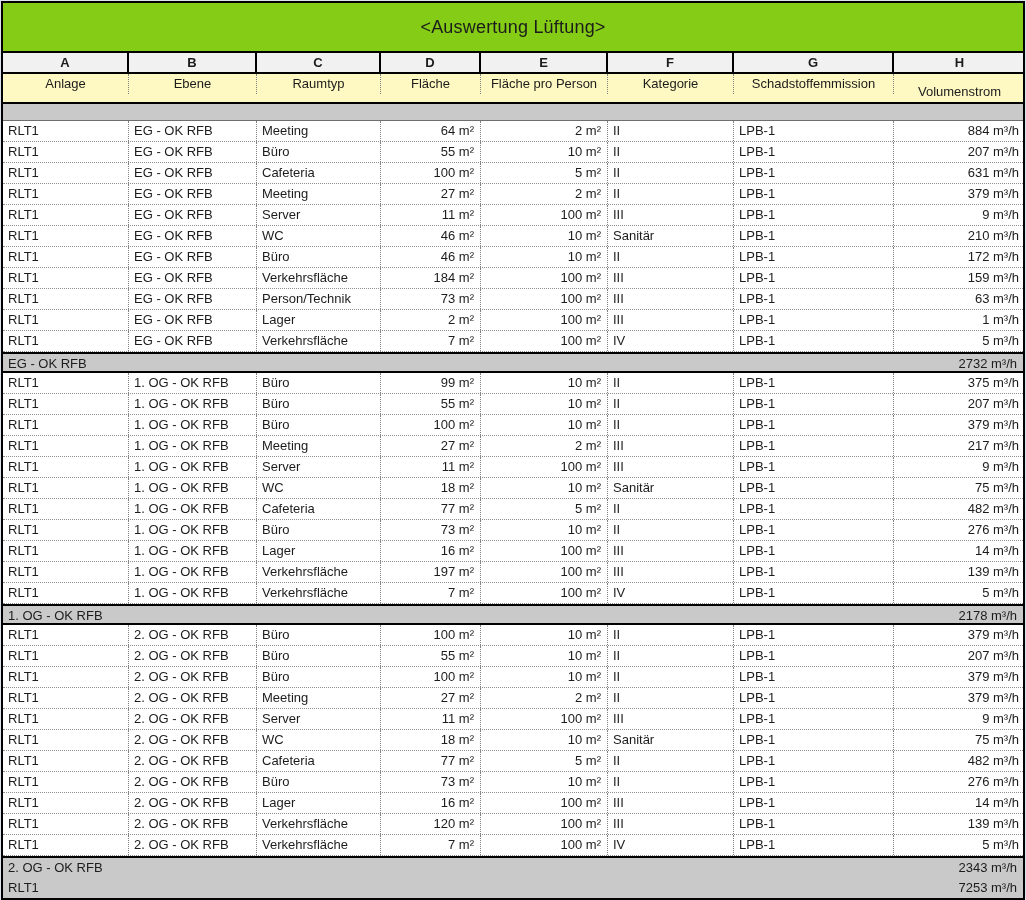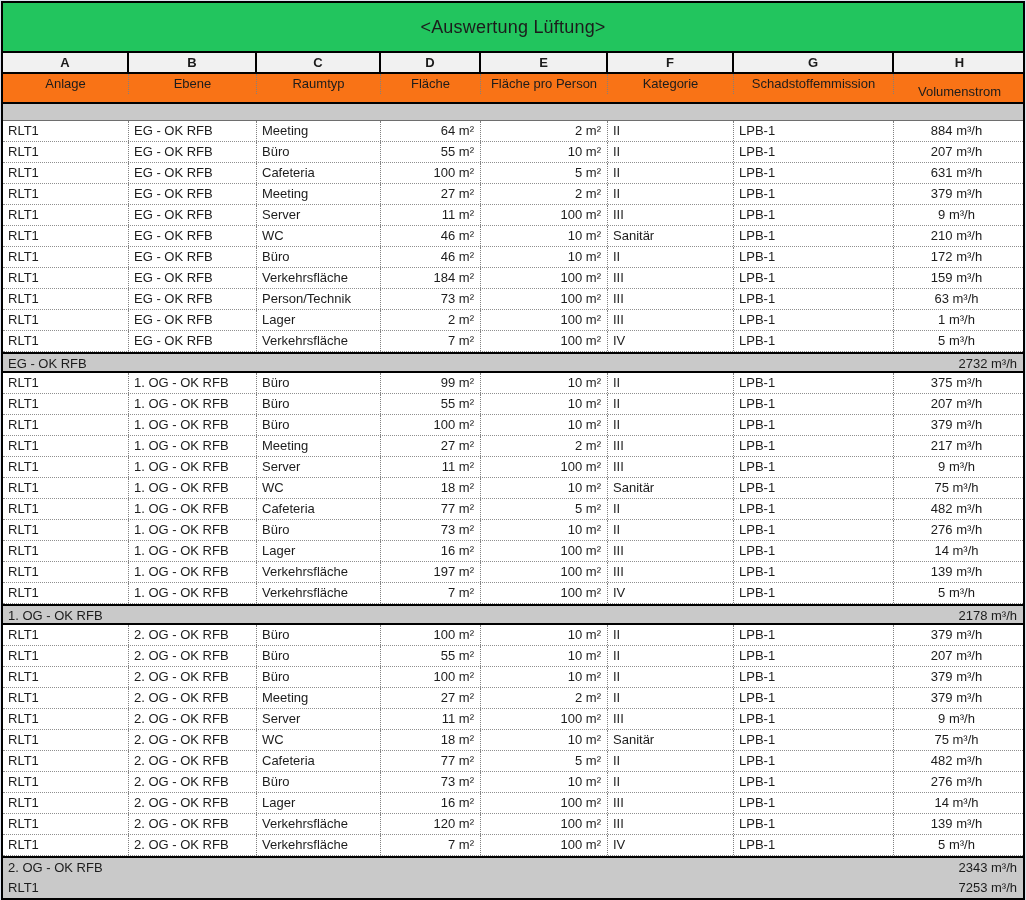--- a/index.html
+++ b/index.html
@@ -23,21 +23,21 @@
   }
   .grid8 {
     display: grid;
     grid-template-columns: 126px 128px 124px 100px 127px 126px 160px 131px;
   }
   .title-row {
     height: 48px;
     display: flex;
     align-items: center;
     justify-content: center;
-    background: #22c55e;
+    background: #84cc16;
   }
   .title-text {
     font-size: 18px;
     letter-spacing: 0.2px;
   }
   .letter-row {
     border-top: 2px solid #000;
     border-bottom: 2px solid #000;
     background: #f1f1f1;
   }
@@ -46,21 +46,21 @@
     line-height: 19px;
     text-align: center;
     font-weight: bold;
     font-size: 13px;
     border-right: 2px solid #000;
     box-sizing: border-box;
   }
   .lcell:last-child { border-right: none; }
   .header-row {
     border-bottom: 2px solid #000;
-    background: #f97316;
+    background: #fef9c3;
   }
   .hcell {
     height: 20px;
     line-height: 20px;
     text-align: center;
     font-size: 13px;
     border-right: 1px dotted #808080;
     box-sizing: border-box;
     overflow: hidden;
     white-space: nowrap;
@@ -78,21 +78,21 @@
   }
   .tcell {
     height: 20px;
     line-height: 20px;
     font-size: 13px;
     border-right: 1px dotted #808080;
     box-sizing: border-box;
     overflow: hidden;
     white-space: nowrap;
   }
-  .tcell:last-child { border-right: none; text-align: center; }
+  .tcell:last-child { border-right: none; }
   .al { text-align: left; padding-left: 5px; }
   .ar { text-align: right; padding-right: 6px; }
   .gfooter {
     height: 21px;
     line-height: 19px;
     background: #c9c9c9;
     border-top: 2px solid #000;
     border-bottom: 2px solid #000;
     display: flex;
     justify-content: space-between;

